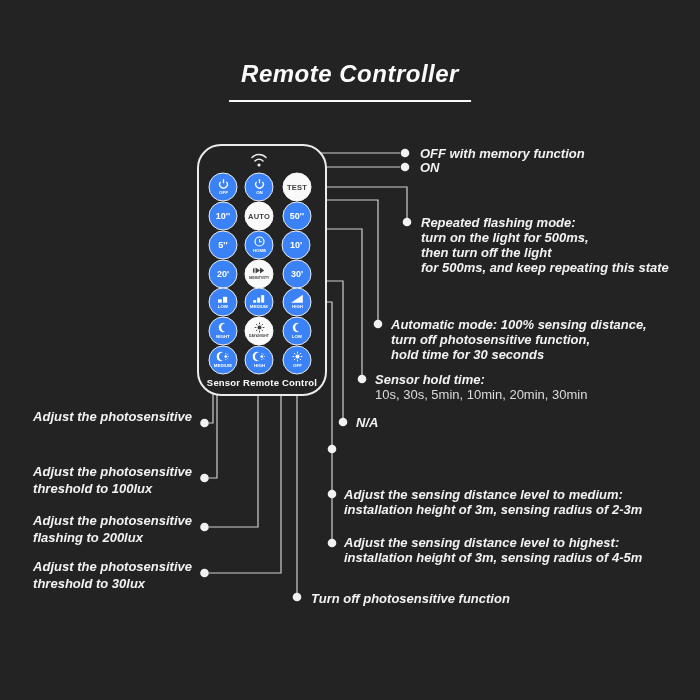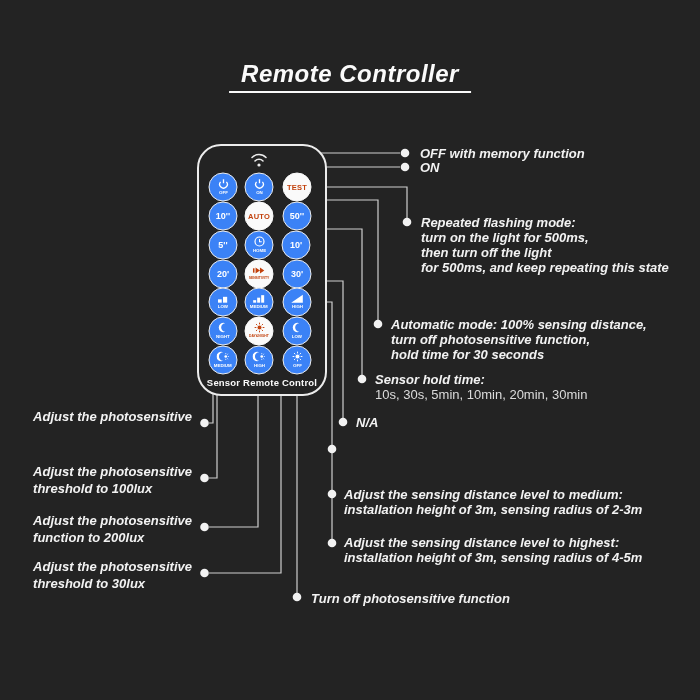--- a/index.html
+++ b/index.html
@@ -1,29 +1,29 @@
 <!DOCTYPE html>
 <html><head>
 <meta charset="utf-8">
 <style>
   html,body{margin:0;padding:0;background:#111;}
   #stage{position:relative;width:700px;height:700px;background:#232323;overflow:hidden;
          font-family:"Liberation Sans",sans-serif;color:#f2f2f2;}
   .title{position:absolute;top:60px;left:50%;transform:translateX(-50%);
          font:italic bold 24px/28px "Liberation Sans",sans-serif;color:#fafafa;
-         border-bottom:2px solid #fafafa;padding:0 12px 3px 12px;letter-spacing:.5px;white-space:nowrap;}
+         border-bottom:2px solid #fafafa;padding:0 12px 12px 12px;letter-spacing:.5px;white-space:nowrap;}
   .remote{position:absolute;left:197px;top:144px;width:130px;height:252px;
           border:2px solid #ececec;border-radius:24px;box-sizing:border-box;background:#232323;}
   .wires{position:absolute;left:0;top:0;width:700px;height:700px;pointer-events:none;}
   .wires path,.wires rect{stroke:#cfcfcf;stroke-width:1.2;fill:none;}
   .wires circle{fill:#f2f2f2;stroke:none;}
   .btn{position:absolute;width:29px;height:29px;border-radius:50%;border:1.6px solid #ececec;
        box-sizing:border-box;background:#3b82f6;color:#fff;display:flex;flex-direction:column;
        align-items:center;justify-content:center;transform:translate(-50%,-50%);text-align:center;}
-  .btn.white{background:#fafafa;color:#c2410c;border-color:#fafafa;}
+  .btn.white{background:#fafafa;color:#404040;border-color:#fafafa;}
   .num{font:bold 9px/9px "Liberation Sans",sans-serif;}
   .big{font:bold 7.5px/8px "Liberation Sans",sans-serif;letter-spacing:.2px;}
   .bl{font:bold 8px/8px "Liberation Sans",sans-serif;transform:scale(.55);transform-origin:50% 50%;
       white-space:nowrap;margin-top:-1px;}
   .bl.xs{transform:scale(.42);}
   .ic{display:block;}
   .footer{position:absolute;left:197px;top:377px;width:130px;text-align:center;
           font:bold 9.5px/12px "Liberation Sans",sans-serif;color:#fafafa;letter-spacing:.2px;}
   .ann{position:absolute;font:italic bold 13px/15px "Liberation Sans",sans-serif;color:#f2f2f2;white-space:nowrap;}
   .ann.lh17{line-height:17px;}
@@ -276,20 +276,20 @@
 
   <div class="ann lh17 left-ann" style="top:408px">
     <div>Adjust the photosensitive</div>
   </div>
   <div class="ann lh17 left-ann" style="top:463px">
     <div>Adjust the photosensitive</div>
     <div>threshold to 100lux</div>
   </div>
   <div class="ann lh17 left-ann" style="top:512px">
     <div>Adjust the photosensitive</div>
-    <div>function to 200lux</div>
+    <div>flashing to 200lux</div>
   </div>
   <div class="ann lh17 left-ann" style="top:558px">
     <div>Adjust the photosensitive</div>
     <div>threshold to 30lux</div>
   </div>
 
 </div>
 
 </body></html>

